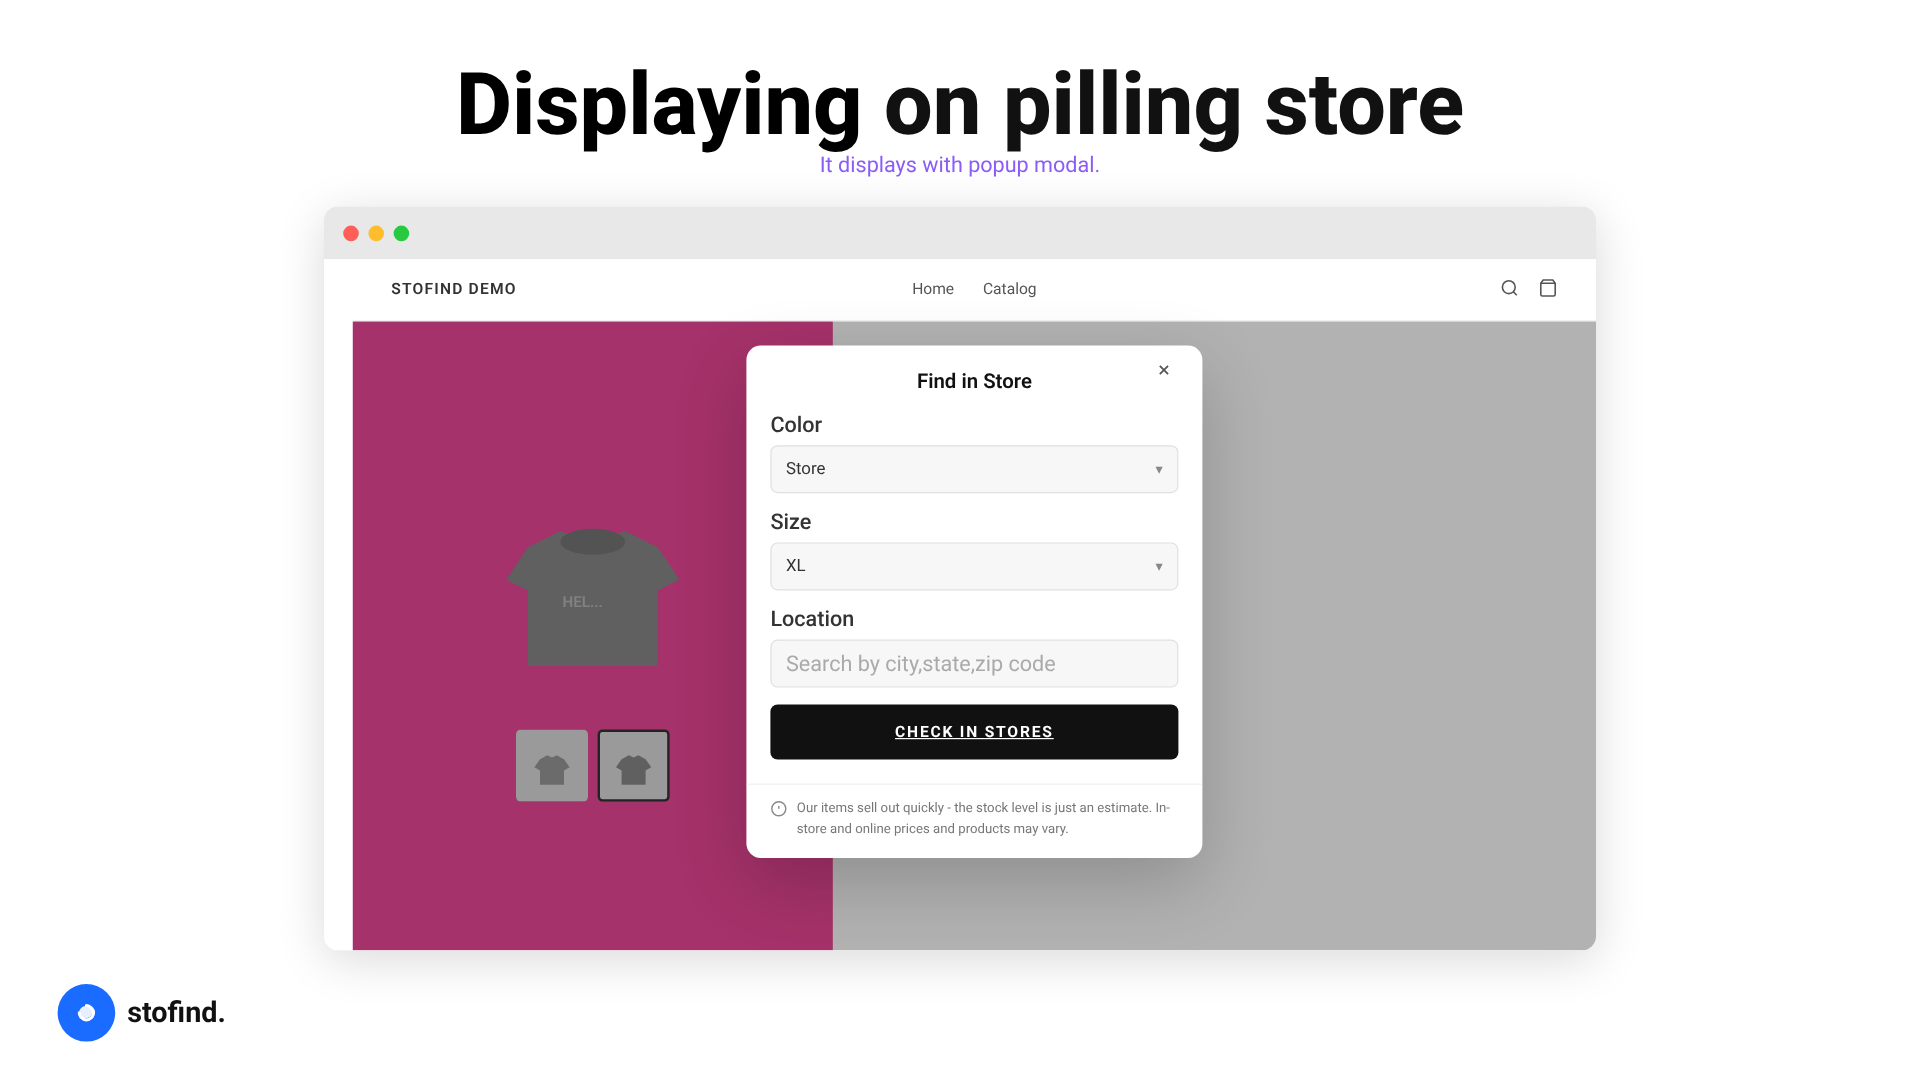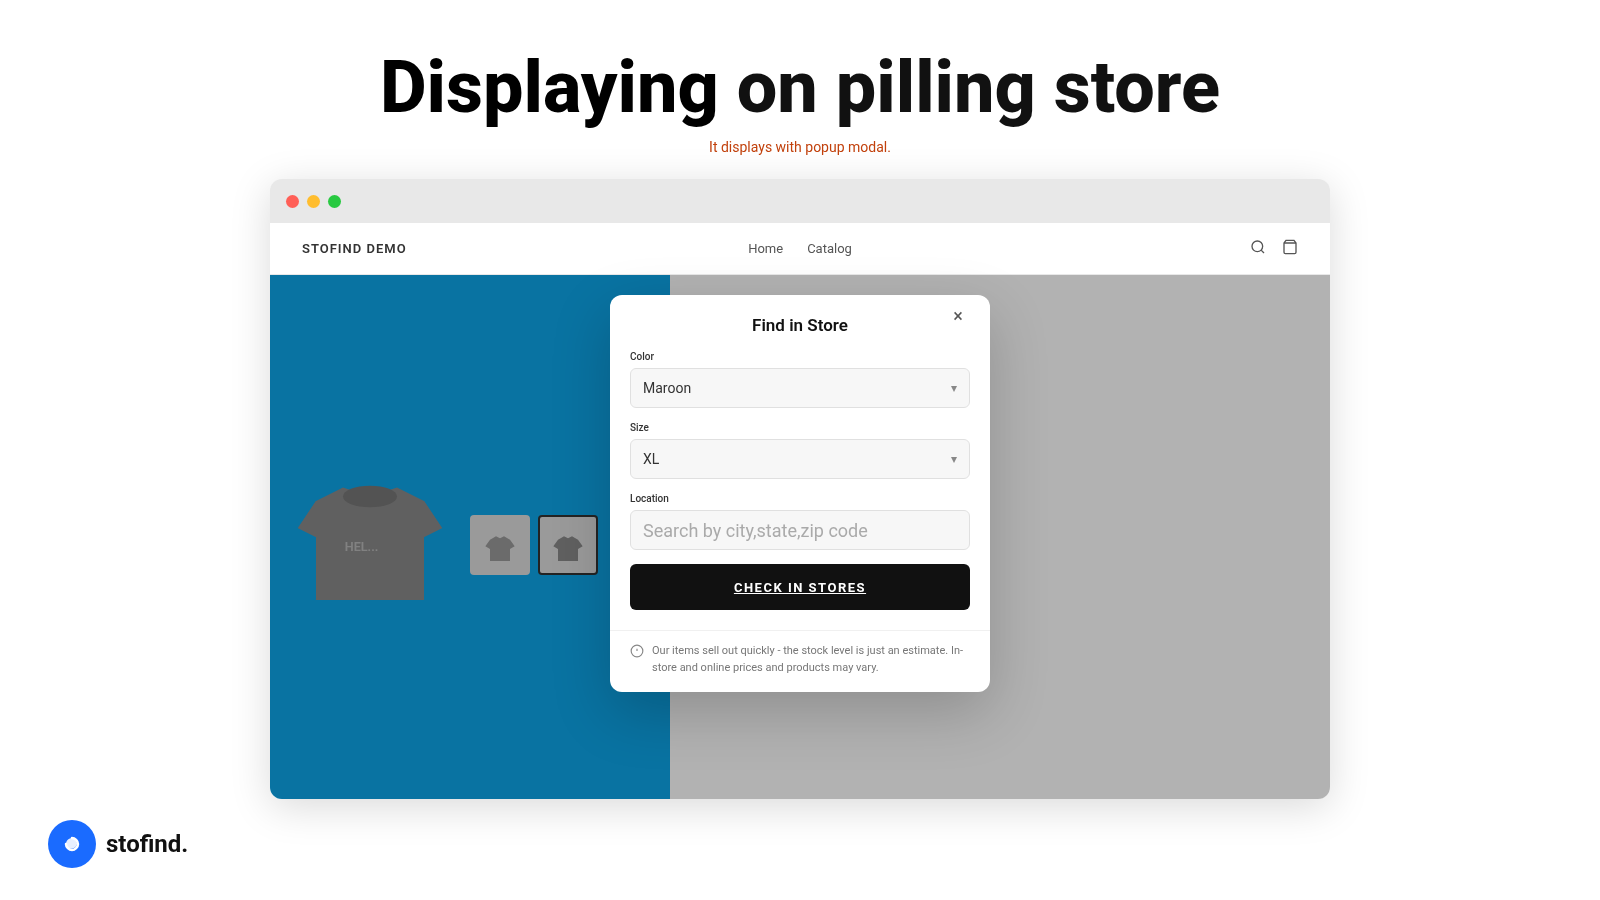--- a/index.html
+++ b/index.html
@@ -24,23 +24,23 @@
       font-weight: 800;
       line-height: 1.1;
     }
     .page-title .blue {
       color: #000000;
     }
     .page-title .dark {
       color: #111111;
     }
     .page-subtitle {
-      font-size: 14px;
-      color: #c2410c;
-      margin-top: 12px;
+      font-size: 18px;
+      color: #8b5cf6;
+      margin-top: 0;
     }
 
     
     .browser-window {
       width: 1060px;
       height: 620px;
       background: #f5f5f5;
       border-radius: 12px;
       box-shadow: 0 8px 40px rgba(0,0,0,0.15);
       overflow: hidden;
@@ -62,20 +62,21 @@
     .traffic-red { background: #ff5f57; }
     .traffic-yellow { background: #ffbd2e; }
     .traffic-green { background: #28c941; }
 
     
     .demo-site {
       background: #ffffff;
       height: calc(100% - 44px);
       overflow: hidden;
       position: relative;
+      padding-left: 24px;
     }
     .demo-nav {
       height: 52px;
       border-bottom: 1px solid #e8e8e8;
       display: flex;
       align-items: center;
       padding: 0 32px;
       position: relative;
     }
     .demo-logo {
@@ -110,24 +111,25 @@
 
     
     .demo-content {
       display: flex;
       height: calc(100% - 52px);
       position: relative;
     }
     .product-image-area {
       width: 400px;
       flex-shrink: 0;
-      background: #0ea5e9;
-      display: flex;
-      flex-direction: row;
-      align-items: center;
+      background: #ec4899;
+      display: flex;
+      flex-direction: column;
+      align-items: center;
+      justify-content: center;
       position: relative;
     }
     .product-main-img {
       width: 200px;
       height: 200px;
       display: flex;
       align-items: center;
       justify-content: center;
     }
     .sweatshirt-svg {
@@ -255,21 +257,21 @@
       color: #555;
       font-size: 18px;
     }
     .modal-body {
       padding: 16px 20px 20px;
     }
     .form-group {
       margin-bottom: 14px;
     }
     .form-label {
-      font-size: 10px;
+      font-size: 18px;
       color: #333;
       font-weight: 500;
       margin-bottom: 6px;
       display: block;
     }
     .form-select {
       width: 100%;
       height: 40px;
       background: #f7f7f7;
       border: 1px solid #e0e0e0;
@@ -459,21 +461,21 @@
           <div class="modal-header">
             <div class="modal-title">Find in Store</div>
             <div class="modal-close">×</div>
           </div>
 
           <div class="modal-body">
 
             <div class="form-group">
               <label class="form-label">Color</label>
               <div class="form-select">
-                <span>Maroon</span>
+                <span>Store</span>
                 <span class="chevron">▾</span>
               </div>
             </div>
 
             <div class="form-group">
               <label class="form-label">Size</label>
               <div class="form-select">
                 <span>XL</span>
                 <span class="chevron">▾</span>
               </div>

